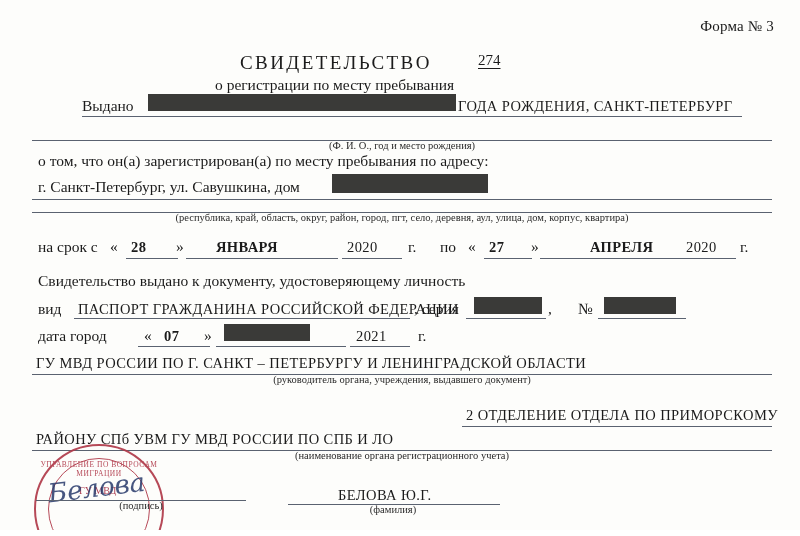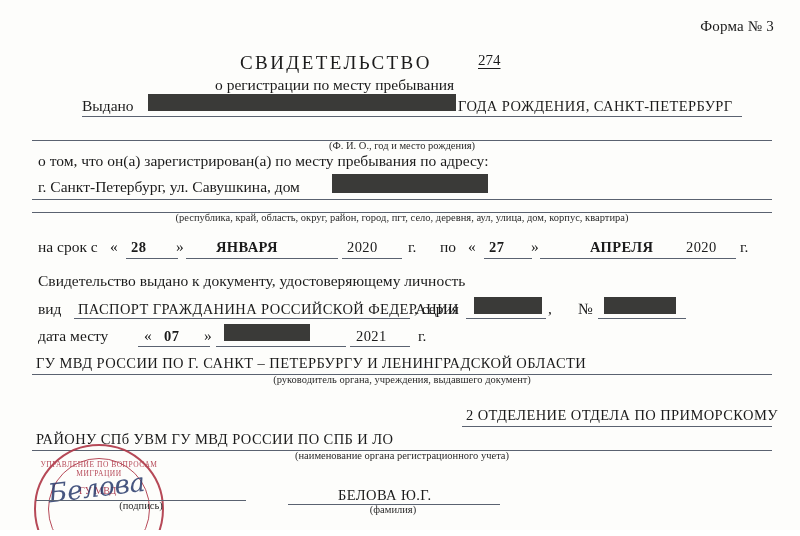--- a/index.html
+++ b/index.html
@@ -202,21 +202,21 @@
   <div class="txt-caps" style="left:78px; top:301px;">ПАСПОРТ ГРАЖДАНИНА РОССИЙСКОЙ ФЕДЕРАЦИИ</div>
   <div class="txt" style="left:414px; top:300px;">, серия</div>
   <div class="redact" style="left:474px; top:297px; width:68px; height:17px;"></div>
   <div class="txt" style="left:548px; top:300px;">,</div>
   <div class="txt" style="left:578px; top:300px;">№</div>
   <div class="redact" style="left:604px; top:297px; width:72px; height:17px;"></div>
   <div class="rule" style="left:74px; top:318px; width:336px;"></div>
   <div class="rule" style="left:466px; top:318px; width:80px;"></div>
   <div class="rule" style="left:598px; top:318px; width:88px;"></div>
 
-  <div class="txt" style="left:38px; top:327px;">дата месту</div>
+  <div class="txt" style="left:38px; top:327px;">дата город</div>
   <div class="txt" style="left:144px; top:327px;">«</div>
   <div class="txt-caps" style="left:164px; top:328px; font-weight:bold;">07</div>
   <div class="txt" style="left:204px; top:327px;">»</div>
   <div class="redact" style="left:224px; top:324px; width:86px; height:17px;"></div>
   <div class="txt-caps" style="left:356px; top:328px;">2021</div>
   <div class="txt" style="left:418px; top:327px;">г.</div>
   <div class="rule" style="left:138px; top:346px; width:72px;"></div>
   <div class="rule" style="left:216px; top:346px; width:130px;"></div>
   <div class="rule" style="left:350px; top:346px; width:60px;"></div>
 

